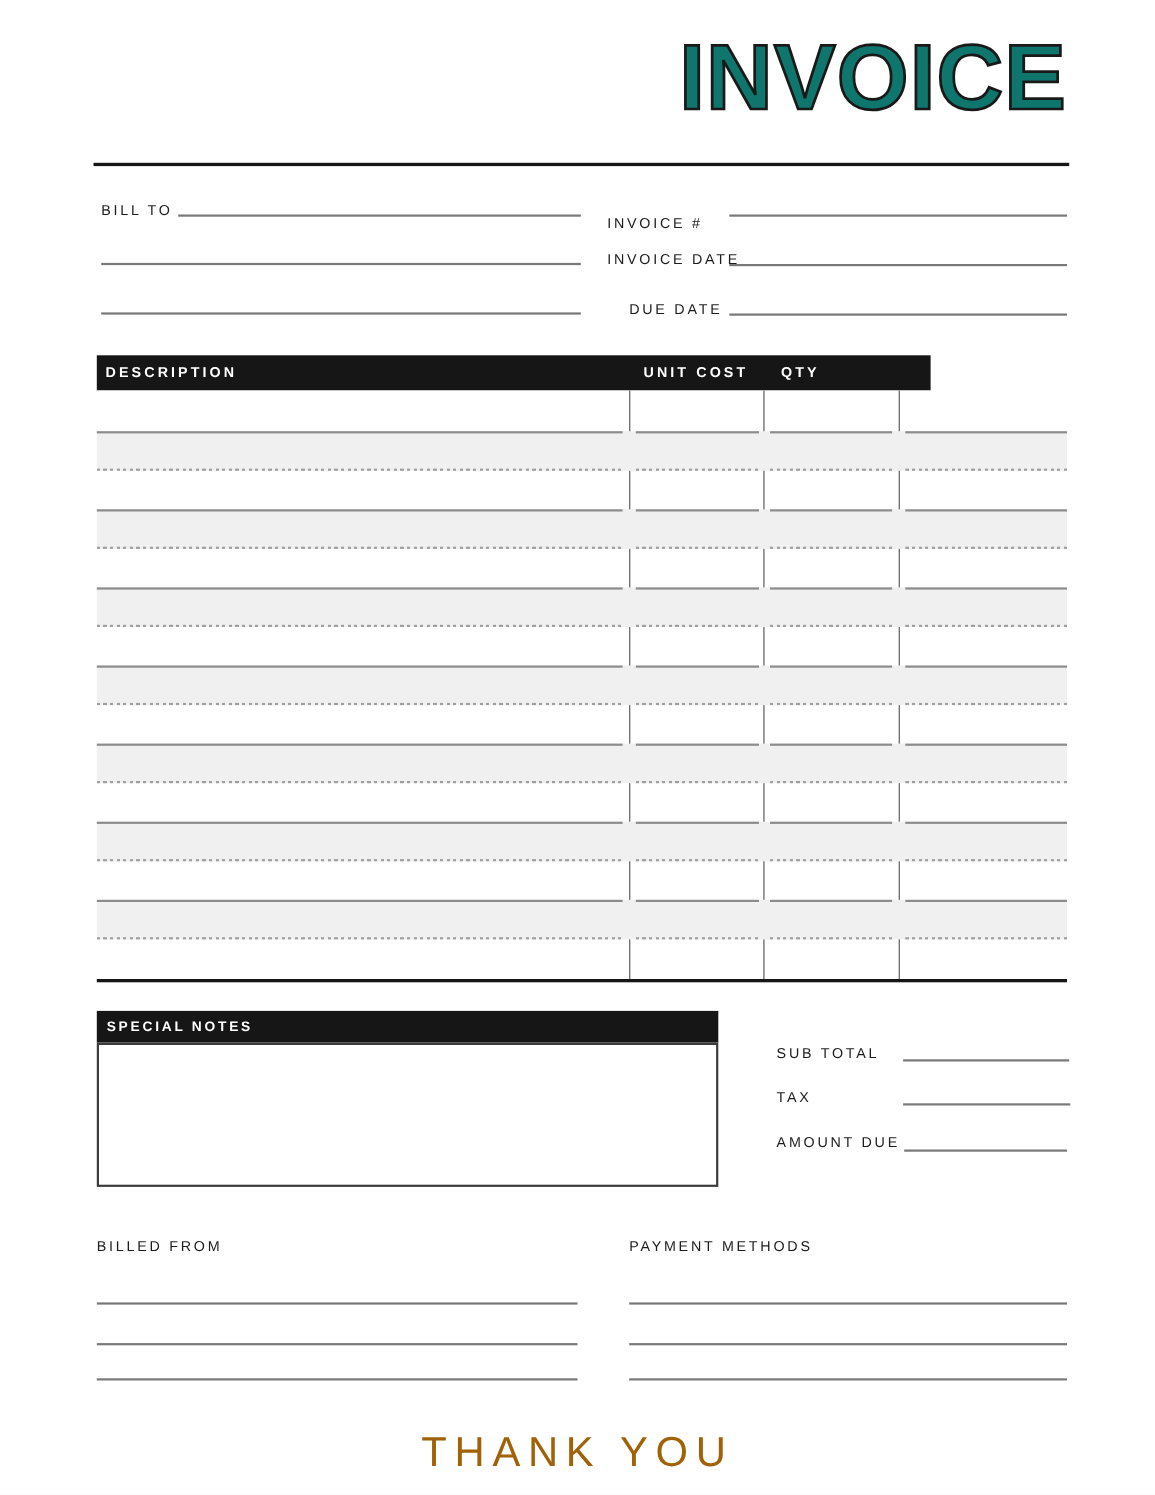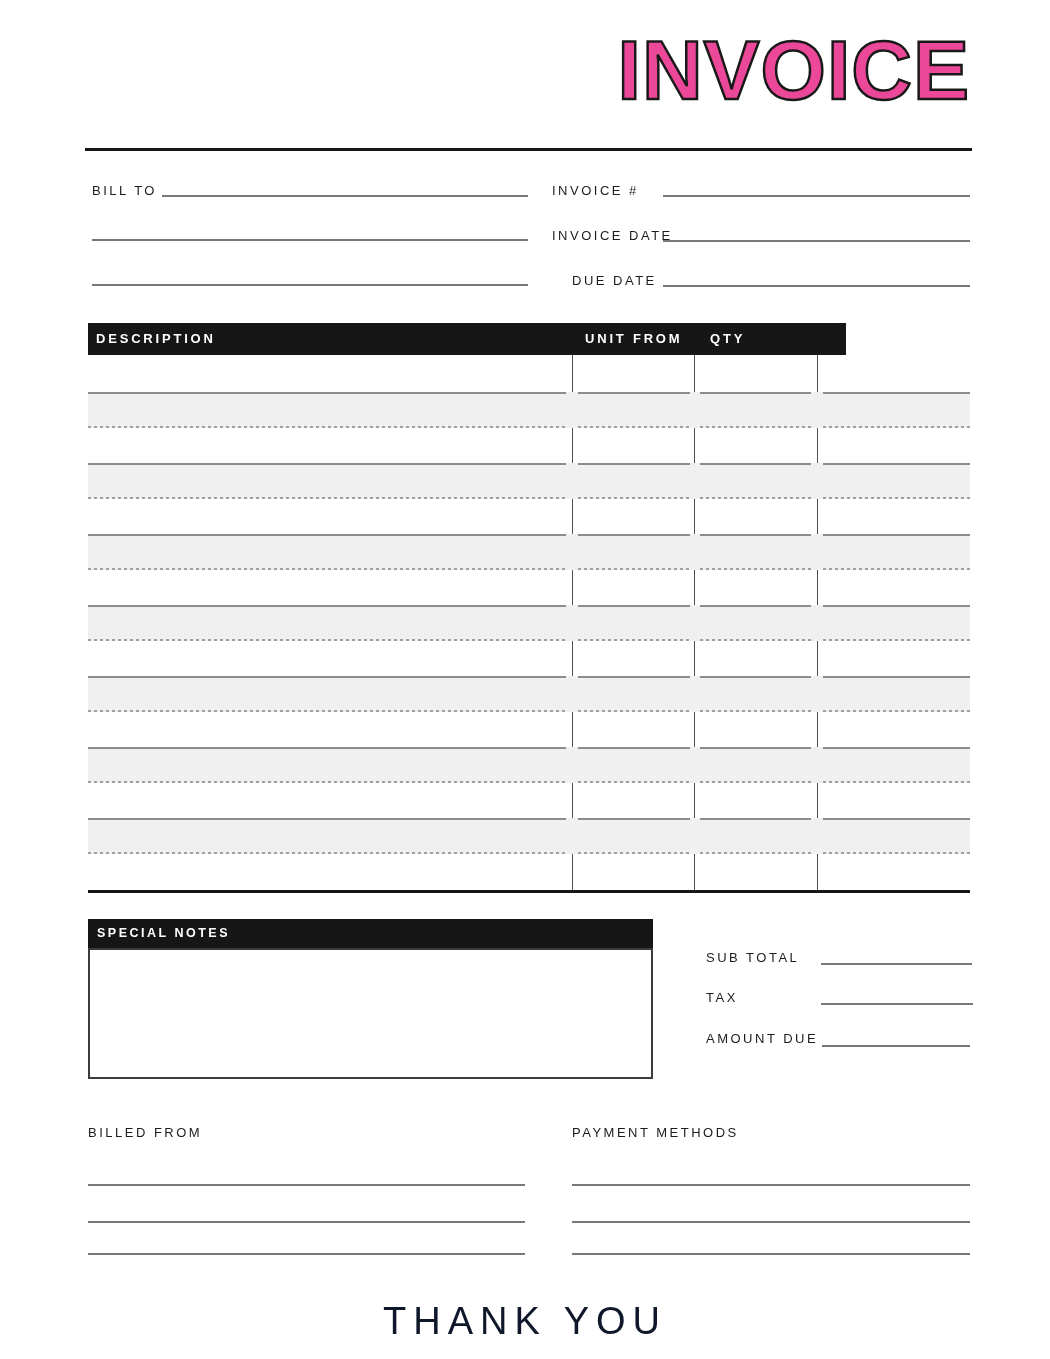--- a/index.html
+++ b/index.html
@@ -11,21 +11,21 @@
   .label{
     position:absolute;font-size:13px;font-weight:normal;
     letter-spacing:2.5px;color:#1c1c1c;white-space:nowrap;line-height:13px;
   }
   .fline{position:absolute;height:2px;background:#787878;}
   .thick{position:absolute;height:3px;background:#161616;}
   
   .title{
     position:absolute;top:28px;right:80px;
     font-size:84px;line-height:1;font-weight:bold;letter-spacing:1px;
-    color:#ec4899;-webkit-text-stroke:2.5px #191919;white-space:nowrap;
+    color:#0f766e;-webkit-text-stroke:2.5px #191919;white-space:nowrap;
   }
   
   .tbl-header{
     position:absolute;left:88px;top:323px;width:758px;height:32px;
     background:#161616;color:#ffffff;
   }
   .tbl-header .col{
     position:absolute;top:0;line-height:32px;font-size:13px;font-weight:bold;
     letter-spacing:2.8px;white-space:nowrap;
   }
@@ -48,46 +48,46 @@
     color:#ffffff;font-size:12.5px;font-weight:bold;letter-spacing:2.5px;
     line-height:29px;padding-left:9px;box-sizing:border-box;white-space:nowrap;
   }
   .notes-box{
     position:absolute;left:88px;top:948px;width:565px;height:131px;
     background:#ffffff;border:2px solid #3c3c3c;box-sizing:border-box;
   }
   
   .thanks{
     position:absolute;left:0;top:1300px;width:100%;text-align:center;
-    font-size:38px;font-weight:400;letter-spacing:7px;color:#0f172a;white-space:nowrap;
+    font-size:38px;font-weight:400;letter-spacing:7px;color:#a16207;white-space:nowrap;
   }
 </style>
 </head>
 <body>
 
 <div class="page">
 
   <div class="title">INVOICE</div>
   <div class="thick" style="left:85px;top:148px;width:887px;"></div>
 
   <div class="label" style="left:92px;top:184px;">BILL TO</div>
   <div class="fline" style="left:162px;top:195px;width:366px;"></div>
   <div class="fline" style="left:92px;top:239px;width:436px;"></div>
   <div class="fline" style="left:92px;top:284px;width:436px;"></div>
 
-  <div class="label" style="left:552px;top:184px;">INVOICE #</div>
+  <div class="label" style="left:552px;top:196px;">INVOICE #</div>
   <div class="fline" style="left:663px;top:195px;width:307px;"></div>
   <div class="label" style="left:552px;top:229px;">INVOICE DATE</div>
   <div class="fline" style="left:663px;top:240px;width:307px;"></div>
   <div class="label" style="left:552px;top:274px;margin-left:20px;">DUE DATE</div>
   <div class="fline" style="left:663px;top:285px;width:307px;"></div>
 
   <div class="tbl-header">
     <span class="col" style="left:8px;">DESCRIPTION</span>
-    <span class="col" style="left:497px;">UNIT FROM</span>
+    <span class="col" style="left:497px;">UNIT COST</span>
     <span class="col" style="left:622px;">QTY</span>
     <span class="col" style="left:772px;">TOTAL</span>
   </div>
   <div class="tbl-body">
     <div class="vsep" style="left:484px;"></div>
     <div class="vsep" style="left:606px;"></div>
     <div class="vsep" style="left:729px;"></div>
 
   <div class="band" style="top: 37px;">
         <div class="cell seg-description"></div>

